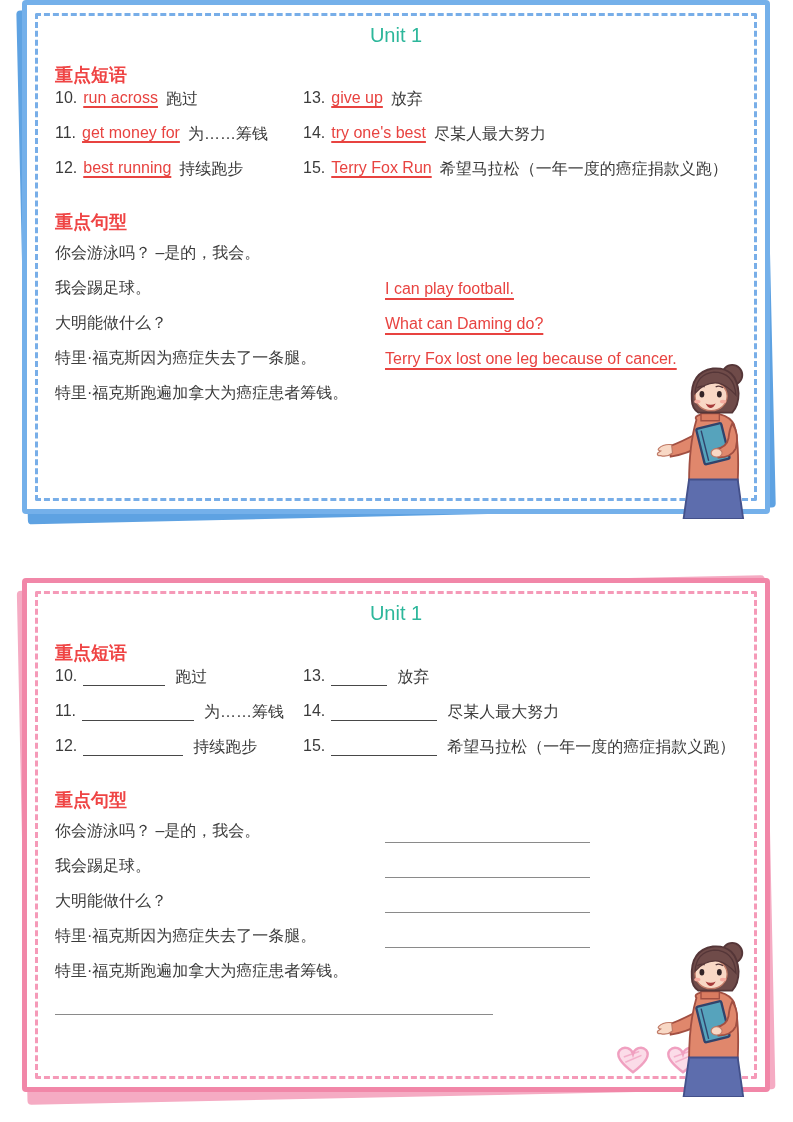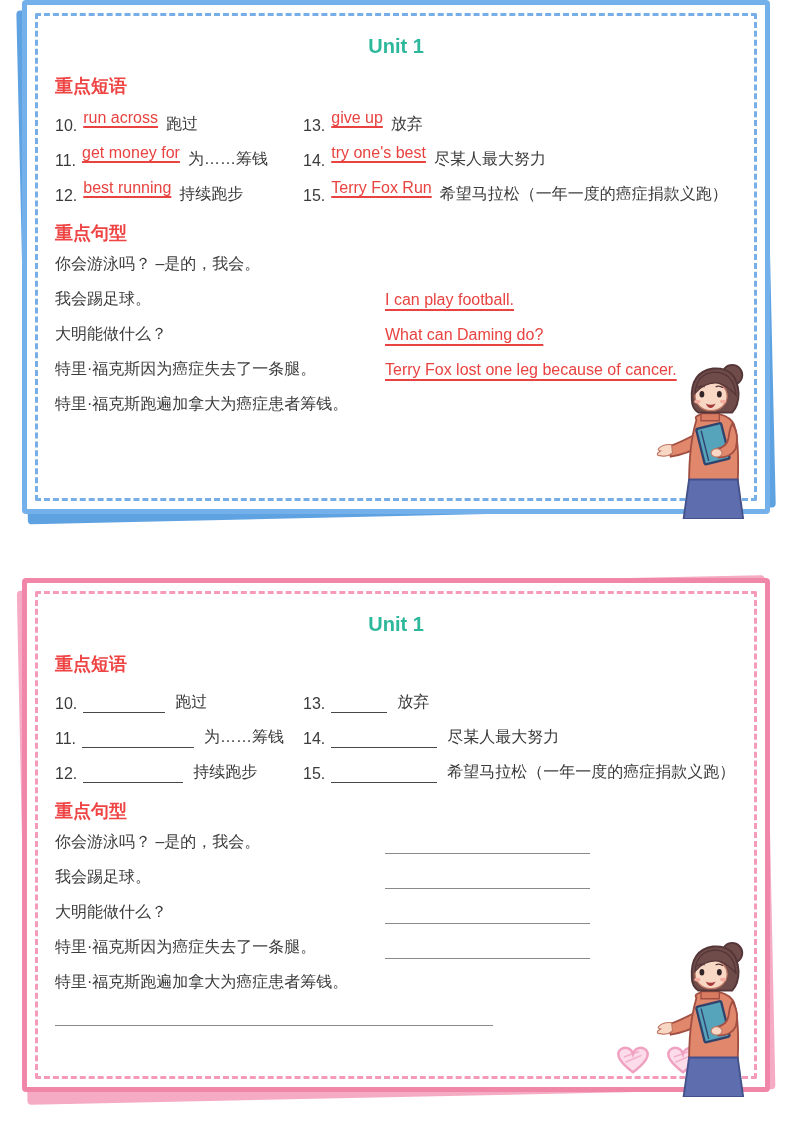--- a/index.html
+++ b/index.html
@@ -18,28 +18,28 @@
   }
   .card-pink .card-front { border-color:#f187a8; }
   .dashed { position:absolute; inset:8px; border:3px dashed #78aee8; border-radius:2px; }
   .card-pink .dashed { border-color:#f59ab8; }
   .content { position:absolute; inset:12px 28px; }
 
   .title { text-align:center; font-size:30px; font-weight:bold; margin-top:14px; white-space:nowrap; letter-spacing:0.5px; }
   .t-blue { color:#3a7cc4; }
   .t-green { color:#8cc152; text-decoration:underline wavy #b9da8e 2px; text-underline-offset:6px; }
   .t-red  { color:#e23e46; }
-  .unit { text-align:center; color:#2db79b; font-weight:bold; font-size:20px; margin-top:18px; }
+  .unit { text-align:center; color:#2db79b; font-weight:normal; font-size:20px; margin-top:7px; }
 
   .sec { color:#ef4444; font-weight:bold; font-size:18px; margin-top:13px; height:29px; display:flex; align-items:center; }
 
   .phrases { display:flex; font-size:16px; }
   .pcol-left  { width:248px; flex-shrink:0; }
   .pcol-right { flex:1; }
-  .prow { height:35px; display:flex; align-items:flex-end; white-space:nowrap; }
+  .prow { height:35px; display:flex; align-items:flex-start; white-space:nowrap; }
   .p-num { color:#3b3b3b; }
   .p-en  { color:#e84340; text-decoration:underline; text-decoration-thickness:1.5px; text-underline-offset:3px; margin:0 8px 8px 6px; }
   .p-zh  { color:#3b3b3b; }
   .blank { display:inline-block; border-bottom:1.6px solid #474747; height:19px; margin:0 10px 0 6px; }
   .b82 {width:82px;} .b56 {width:56px;} .b112 {width:112px;} .b106 {width:106px;} .b100 {width:100px;}
 
   .srow { height:35px; display:flex; align-items:center; font-size:16px; }
   .s-zh { width:330px; flex-shrink:0; }
   .s-en { color:#e84340; text-decoration:underline; text-decoration-thickness:1.5px; text-underline-offset:4px; white-space:nowrap; }
   .s-blank { width:205px; height:22px; border-bottom:1.6px solid #8a8a8a; }

